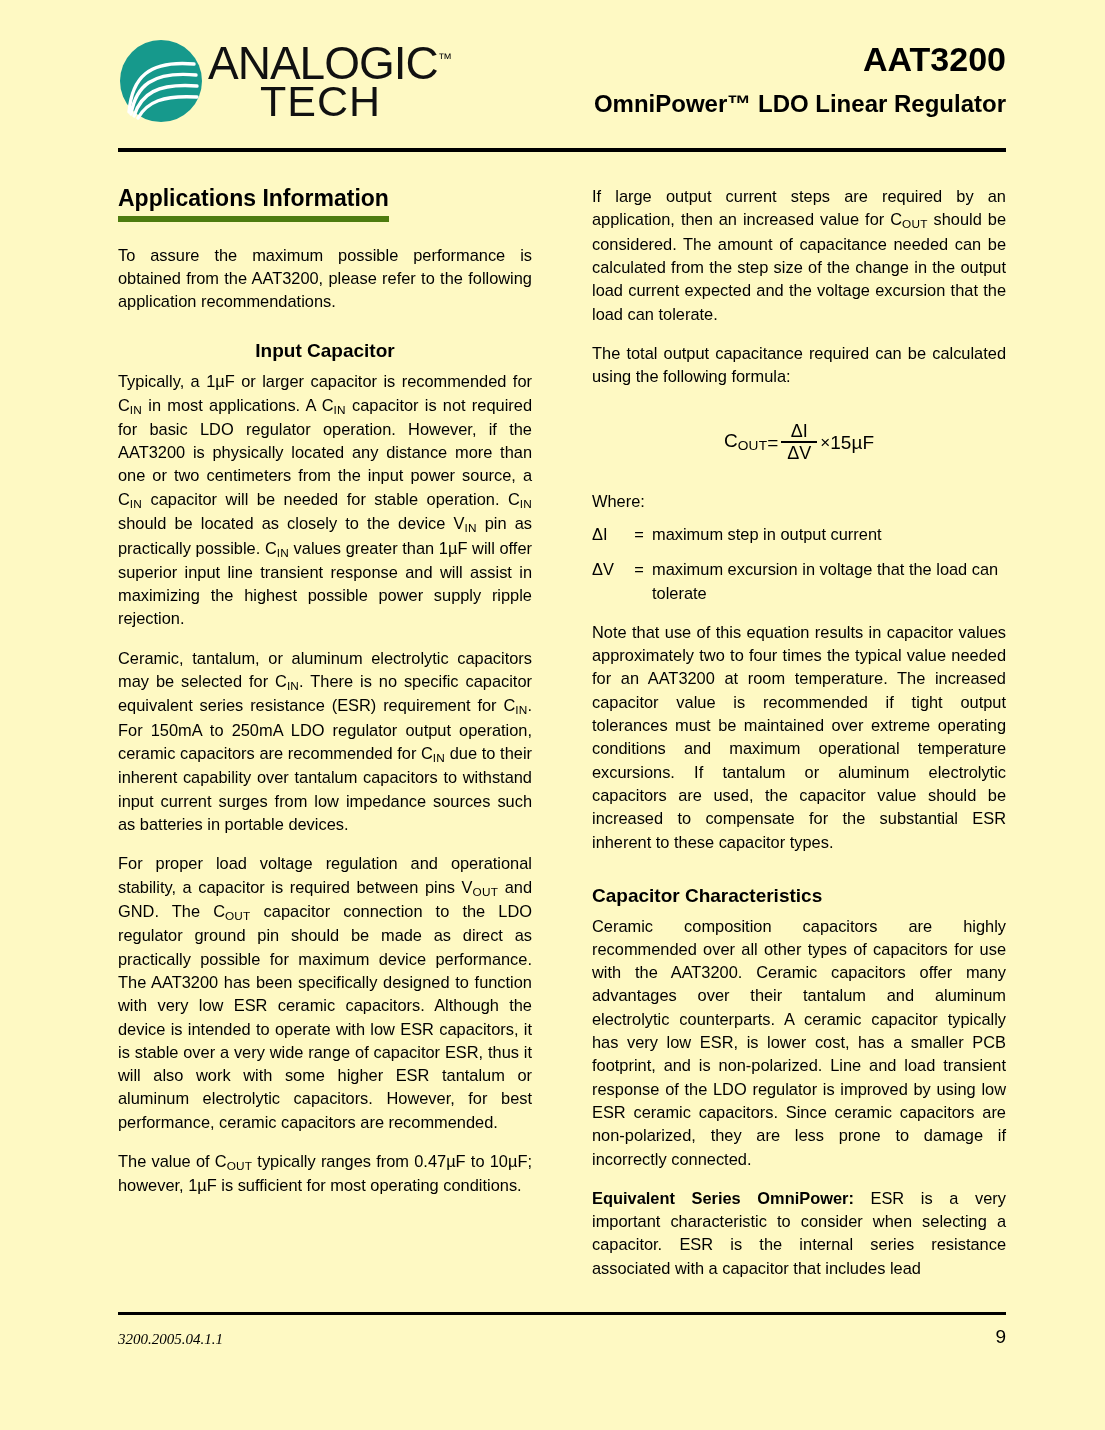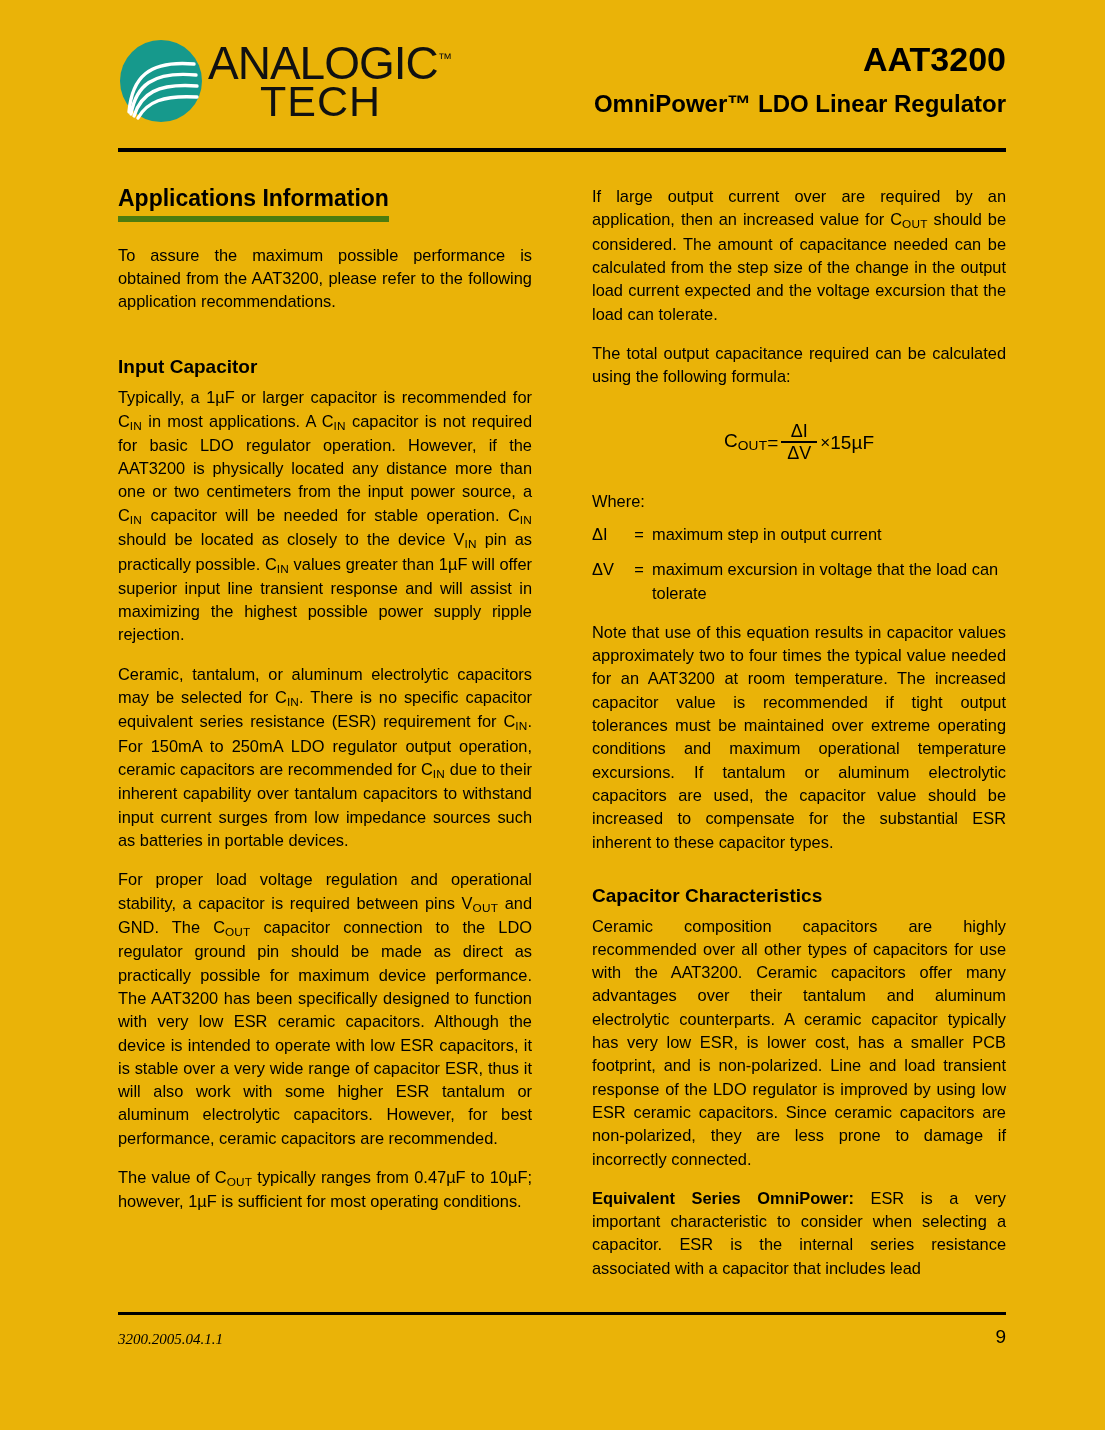--- a/index.html
+++ b/index.html
@@ -9,21 +9,21 @@
   }
   body {
     font-family: "Liberation Sans", sans-serif;
     color: #000000;
   }
   .page {
     position: relative;
     width: 1105px;
     height: 1430px;
     margin: 0 auto;
-    background: #eab308;
+    background: #fef9c3;
     overflow: hidden;
   }
 
   
   .header {
     position: absolute;
     left: 118px;
     top: 38px;
     width: 888px;
     height: 110px;
@@ -119,21 +119,22 @@
     display: inline-block;
     line-height: 1.2;
   }
   h2.sub-title {
     font-size: 19px;
     font-weight: bold;
     margin: 30px 0 7px 0;
     line-height: 1.25;
   }
   h2.sub-title.first {
-    margin-top: 42px;
+    margin-top: 26px;
+    text-align: center;
   }
   p.body {
     font-size: 16.4px;
     line-height: 1.42;
     margin: 0 0 16px 0;
     text-align: justify;
     text-justify: inter-word;
   }
   p.body:last-child { margin-bottom: 0; }
   .lead {
@@ -280,21 +281,21 @@
 
 
       <p class="body"><span>For proper load voltage regulation and operational stability, a capacitor is required between pins V</span><sub>OUT</sub><span> and GND.  The C</span><sub>OUT</sub><span> capacitor connection to the LDO regulator ground pin should be made as direct as practically possible for maximum device performance.   The AAT3200 has been specifically designed to function with very low ESR ceramic capacitors.  Although the device is intended to operate with low ESR capacitors, it is stable over a very wide range of capacitor ESR, thus it will also work with some higher ESR tantalum or aluminum electrolytic capacitors.  However, for best performance, ceramic capacitors are recommended.</span></p>
 
       <p class="body"><span>The value of C</span><sub>OUT</sub><span> typically ranges from 0.47µF to 10µF; however, 1µF is sufficient for most operating conditions.</span></p>
 
     </div>
 
     <div class="col">
 
-      <p class="body"><span>If large output current over are required by an application, then an increased value for C</span><sub>OUT</sub><span> should be considered.  The amount of capacitance needed can be calculated from the step size of the change in the output load current expected and the voltage excursion that the load can tolerate.</span></p>
+      <p class="body"><span>If large output current steps are required by an application, then an increased value for C</span><sub>OUT</sub><span> should be considered.  The amount of capacitance needed can be calculated from the step size of the change in the output load current expected and the voltage excursion that the load can tolerate.</span></p>
 
       <p class="body">The total output capacitance required can be calculated using the following formula:</p>
 
       <div class="formula">
         <span class="formula-inner">
           <span><span>C</span><sub>OUT</sub></span>
           <span>=</span>
           <span class="frac">
             <span class="num">ΔI</span>
             <span class="bar"></span>

